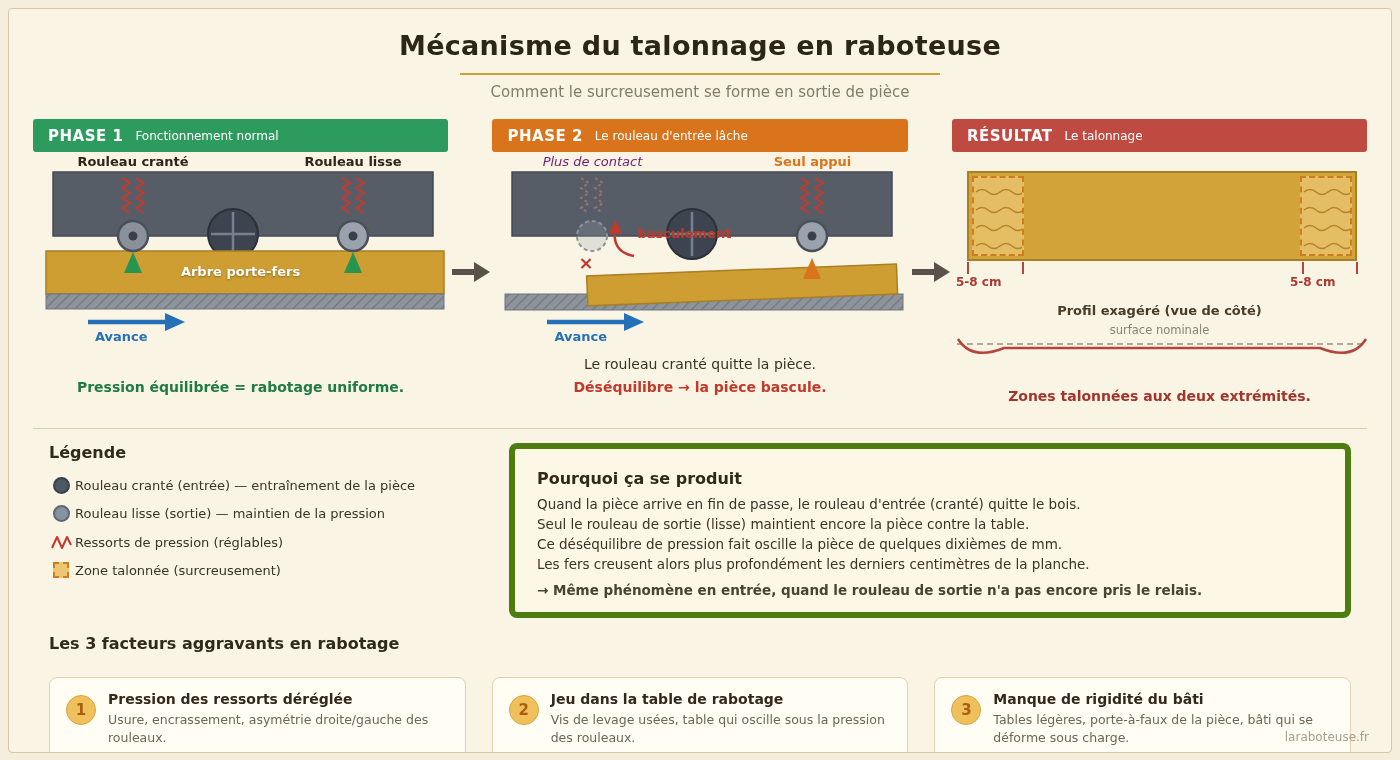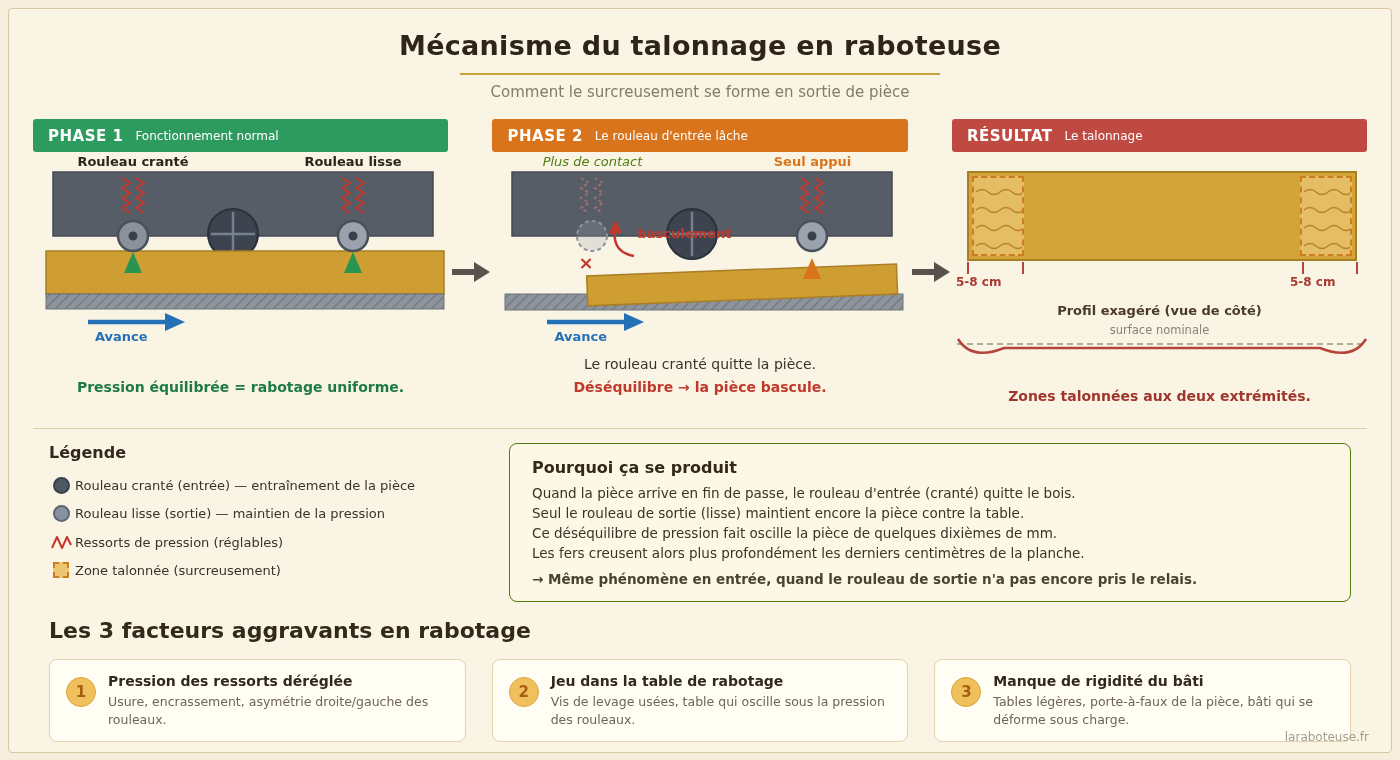--- a/index.html
+++ b/index.html
@@ -21,21 +21,21 @@
   .hd-title { font-size:12px; }
   .hd-green { background:var(--c-green,#2e9b5e); }
   .hd-orange { background:var(--c-orange,#d9731c); }
   .hd-red { background:var(--c-red,#bf4a42); }
   .flow-arrow { width:45px; display:flex; justify-content:center; align-items:flex-start; padding-top:140px; }
 
   .diagram { position:relative; height:258px; }
   .scene { position:absolute; left:0; top:0; }
   .lab { position:absolute; font-size:13px; font-weight:bold; color:#2e2518; text-align:center; }
   .roller-lab { top:2px; width:150px; }
-  .lab-muted { font-weight:normal; font-style:italic; color:#4d7c0f; }
+  .lab-muted { font-weight:normal; font-style:italic; color:#701a75; }
   .lab-orange { color:var(--c-orange,#d9731c); }
   .wood-lab { position:absolute; top:112px; left:0; right:0; text-align:center; font-size:13px; font-weight:bold; color:#fff; text-shadow:0 1px 2px rgba(90,60,0,.55); }
   .avance { position:absolute; top:177px; left:62px; color:var(--c-blue,#2471b8); font-weight:bold; font-size:13px; }
   .cap { position:absolute; left:0; right:0; text-align:center; font-size:14px; }
   .cap-1 { top:204px; color:#3a3327; }
   .cap-2 { top:227px; font-weight:bold; }
   .t-green { color:#1e7a47; }
   .t-red { color:var(--c-alert,#c0392b); }
   .t-darkred { color:var(--c-darkred,#a0352c); }
   .x-mark { position:absolute; left:86px; top:100px; color:var(--c-alert,#c0392b); font-size:18px; font-weight:bold; }
@@ -57,27 +57,27 @@
   .divider { margin:18px 24px 14px; border-top:1px solid #ddceaa; }
   .mid { display:flex; padding:0 40px; gap:40px; align-items:flex-start; }
   .legend { width:420px; }
   .legend h2 { font-size:16px; color:#33291b; margin-bottom:15px; }
   .lg-item { display:flex; align-items:center; gap:2px; margin-bottom:11px; font-size:13px; color:#3a3327; }
   .lg-ic { width:24px; display:flex; justify-content:center; align-items:center; }
   .ic-circle { width:17px; height:17px; border-radius:50%; }
   .ic-dark { background:#4d5863; border:2px solid #39424c; }
   .ic-light { background:#8792a0; border:2px solid #5d6875; }
   .ic-zone { width:16px; height:16px; background:#ecc670; border:2px dashed #cd7c1e; }
-  .why { flex:1; background:#fdf7e6; border:1px solid #4d7c0f; border-radius:8px; padding:14px 22px 14px; }
+  .why { flex:1; background:#fdf7e6; border:6px solid #4d7c0f; border-radius:8px; padding:20px 22px 14px; }
   .why h2 { font-size:16px; color:#33291b; margin-bottom:8px; }
   .why-line { font-size:13.5px; margin:4px 0; color:#3a3327; }
   .why-conc { font-size:13.5px; font-weight:bold; margin-top:10px; color:#4a4232; }
 
   
-  .factors-title { font-size:22px; font-weight:bold; color:#33291b; margin:16px 40px 16px; }
+  .factors-title { font-size:16px; font-weight:bold; color:#33291b; margin:16px 40px 24px; }
   .cards { display:flex; gap:26px; margin:0 40px; }
   .card { flex:1; background:#fffdf4; border:1px solid #e2d3ae; border-radius:8px; padding:13px 16px; display:flex; gap:12px; align-items:flex-start; }
   .card-num { flex:0 0 30px; height:30px; border-radius:50%; background:#efc05c; border:1px solid #d9a53e; color:#a85f12; font-weight:bold; font-size:15px; display:flex; align-items:center; justify-content:center; margin-top:4px; }
   .card-title { font-size:14px; font-weight:bold; color:#33291b; margin-bottom:4px; }
   .card-desc { font-size:12.5px; color:#6e6554; line-height:1.4; }
   .footer { position:absolute; right:22px; bottom:8px; font-size:12px; color:#a59d8c; }
 </style>
 </head>
 <body>
 
@@ -120,20 +120,21 @@
           <circle cx="100" cy="84" r="4.5" fill="#394049"></circle>
           <circle cx="320" cy="84" r="15" fill="#9aa3ad" stroke="#49505a" stroke-width="2.5"></circle>
           <circle cx="320" cy="84" r="4.5" fill="#394049"></circle>
           <polygon points="100,100 91,121 109,121" fill="#27954f"></polygon>
           <polygon points="320,100 311,121 329,121" fill="#27954f"></polygon>
           <line x1="55" y1="170" x2="132" y2="170" stroke="#2471b8" stroke-width="4.5"></line>
           <polygon points="132,161 152,170 132,179" fill="#2471b8"></polygon>
         </svg>
         <div class="lab roller-lab" style="left:25px">Rouleau cranté</div>
         <div class="lab roller-lab" style="left:245px">Rouleau lisse</div>
+        <div class="wood-lab">Arbre porte-fers</div>
         <div class="avance">Avance</div>
         <div class="cap cap-2 t-green">Pression équilibrée = rabotage uniforme.</div>
       </div>
     </section>
 
     <div class="flow-arrow">
       <svg width="40" height="26" viewBox="0 0 40 26">
         <line x1="2" y1="13" x2="24" y2="13" stroke="#57524a" stroke-width="6"></line>
         <polygon points="24,3 40,13 24,23" fill="#57524a"></polygon>
       </svg>

